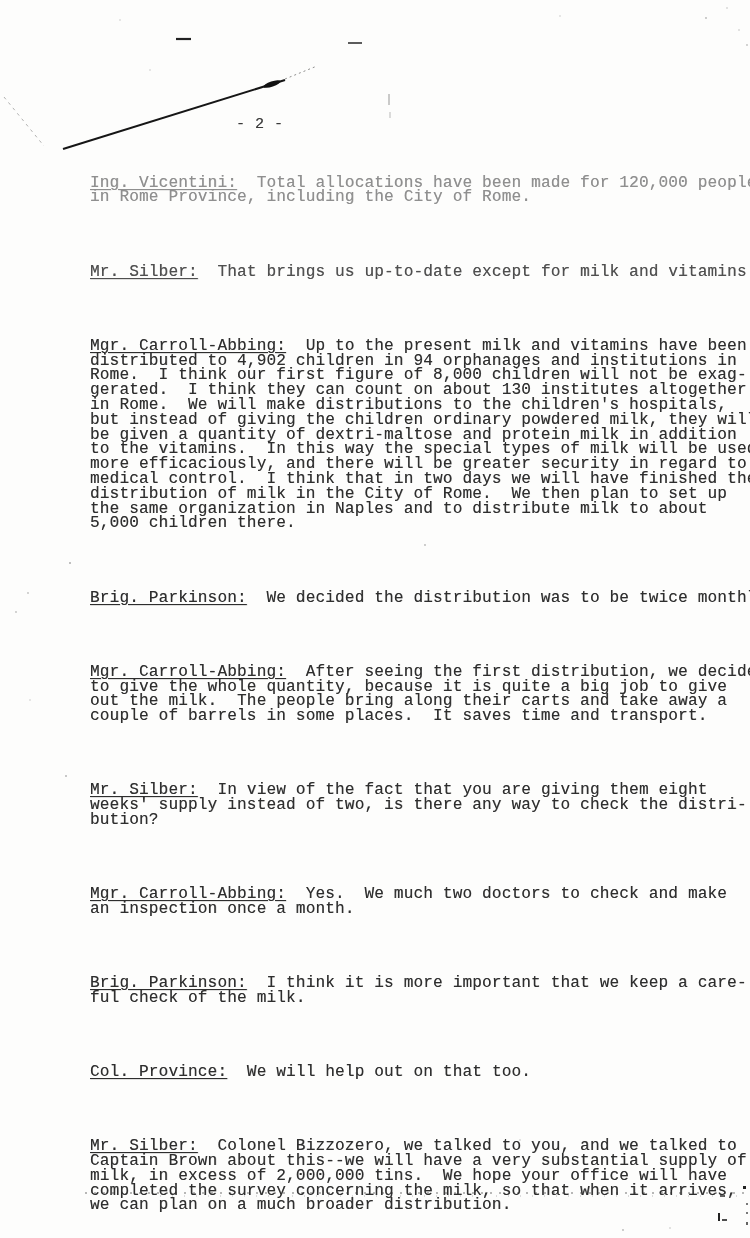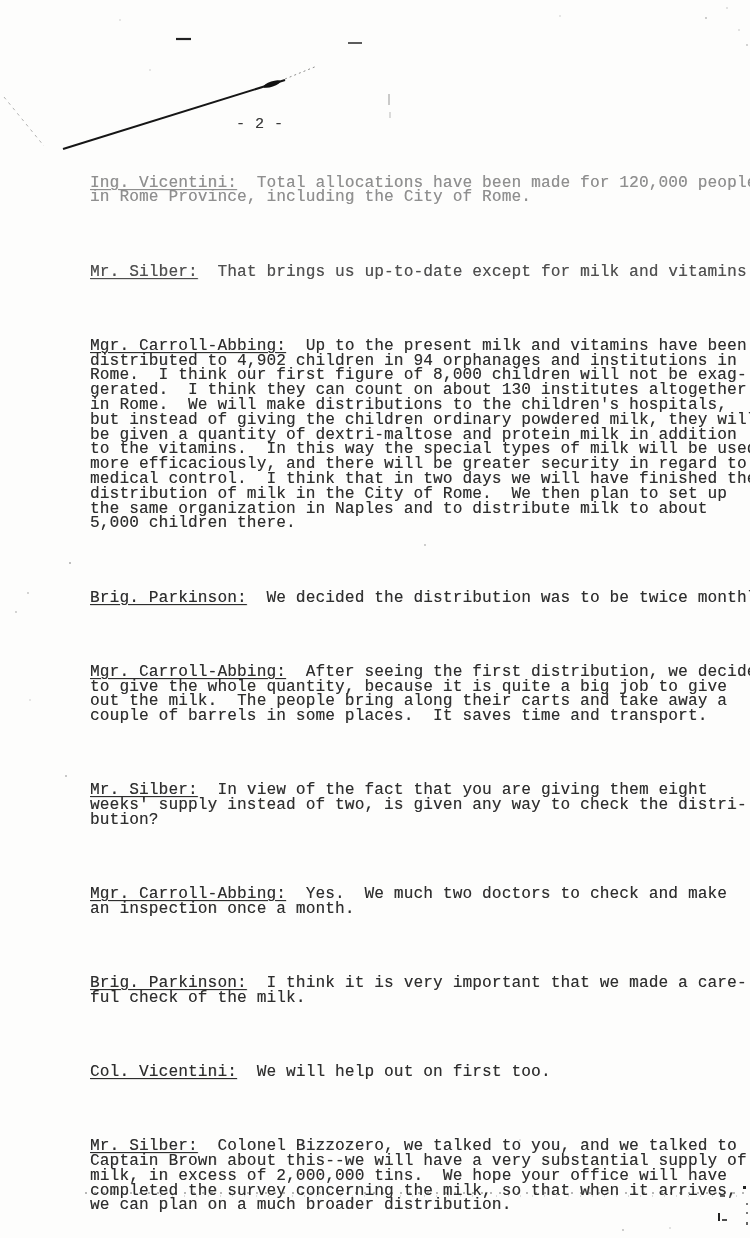--- a/index.html
+++ b/index.html
@@ -124,30 +124,30 @@
 5,000 children there.</span></p>
 
   <p class="para"><span class="speaker">Brig. Parkinson:</span><span class="speech">  We decided the distribution was to be twice monthly.</span></p>
 
   <p class="para"><span class="speaker">Mgr. Carroll-Abbing:</span><span class="speech">  After seeing the first distribution, we decided
 to give the whole quantity, because it is quite a big job to give
 out the milk.  The people bring along their carts and take away a
 couple of barrels in some places.  It saves time and transport.</span></p>
 
   <p class="para"><span class="speaker">Mr. Silber:</span><span class="speech">  In view of the fact that you are giving them eight
-weeks' supply instead of two, is given any way to check the distri-
+weeks' supply instead of two, is there any way to check the distri-
 bution?</span></p>
 
   <p class="para"><span class="speaker">Mgr. Carroll-Abbing:</span><span class="speech">  Yes.  We much two doctors to check and make
 an inspection once a month.</span></p>
 
-  <p class="para"><span class="speaker">Brig. Parkinson:</span><span class="speech">  I think it is very important that we made a care-
+  <p class="para"><span class="speaker">Brig. Parkinson:</span><span class="speech">  I think it is more important that we keep a care-
 ful check of the milk.</span></p>
 
-  <p class="para"><span class="speaker">Col. Vicentini:</span><span class="speech">  We will help out on first too.</span></p>
+  <p class="para"><span class="speaker">Col. Province:</span><span class="speech">  We will help out on that too.</span></p>
 
   <p class="para"><span class="speaker">Mr. Silber:</span><span class="speech">  Colonel Bizzozero, we talked to you, and we talked to
 Captain Brown about this--we will have a very substantial supply of
 milk, in excess of 2,000,000 tins.  We hope your office will have
 completed the survey concerning the milk, so that when it arrives,
 we can plan on a much broader distribution.</span></p>
 
   
 
   

